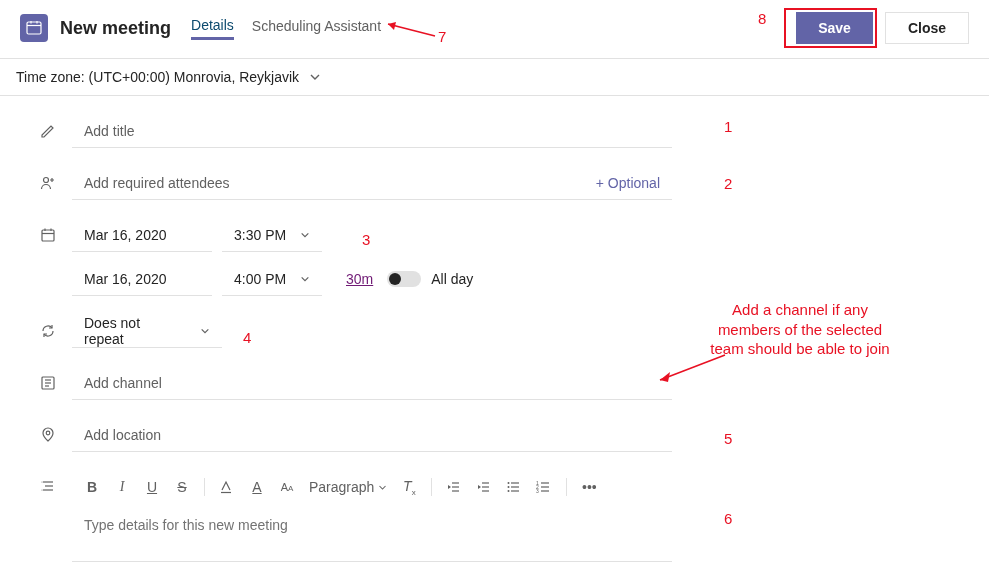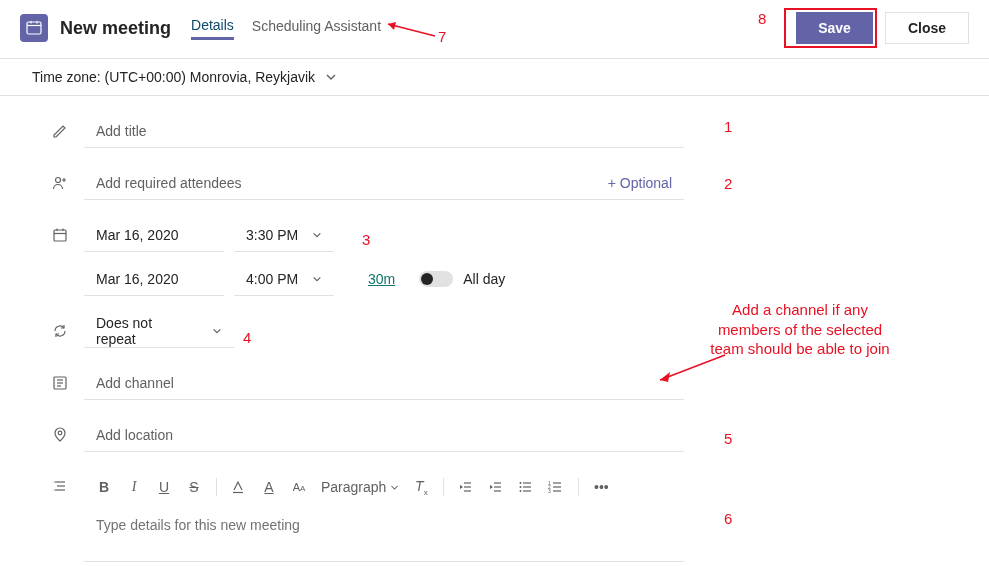--- a/index.html
+++ b/index.html
@@ -65,31 +65,31 @@
     color: #242424;
     border: 1px solid #e1e1e1;
   }
   .save-highlight {
     border: 2px solid #e81123;
     padding: 2px;
     display: inline-flex;
     align-items: flex-end;
   }
   .timezone-bar {
-    padding: 10px 32px;
+    padding: 10px 16px;
     border-bottom: 1px solid #e1e1e1;
     display: flex;
     align-items: center;
     font-size: 14px;
     color: #242424;
     cursor: pointer;
   }
   .chev { margin-left: 10px; }
   .form-area {
-    padding: 18px 0 0 16px;
+    padding: 18px 0 0 4px;
   }
   .row {
     display: flex;
     align-items: center;
     margin-bottom: 18px;
     padding-left: 32px;
   }
   .row-icon {
     width: 24px;
     display: flex;
@@ -113,21 +113,21 @@
     font-size: 14px;
     color: #242424;
     background: transparent;
   }
   .field-input::placeholder { color: #616161; }
   .wide { width: 600px; }
   .attendees-row .wide { display: flex; align-items: center; justify-content: flex-end; }
   .optional-link { color: #6264a7; font-size: 14px; cursor: pointer; }
   .date-field { width: 140px; margin-right: 10px; color: #242424; }
   .time-field { width: 100px; margin-right: 10px; color: #242424; display: flex; align-items: center; justify-content: space-between; }
-  .duration { margin: 0 24px; color: #0f766e; text-decoration: underline; }
+  .duration { margin: 0 14px; color: #701a75; text-decoration: underline; }
   .toggle {
     width: 34px; height: 16px; background: #e1e1e1; border-radius: 999px; position: relative; cursor: pointer; margin-right: 10px;
   }
   .toggle::after {
     content: ""; position: absolute; width: 12px; height: 12px; border-radius: 50%; background: #242424; top: 2px; left: 2px;
   }
   .allday { color: #242424; }
   .repeat-field { width: 150px; display: flex; align-items: center; justify-content: space-between; color: #242424; gap: 44px; }
   .editor {
     width: 600px;

